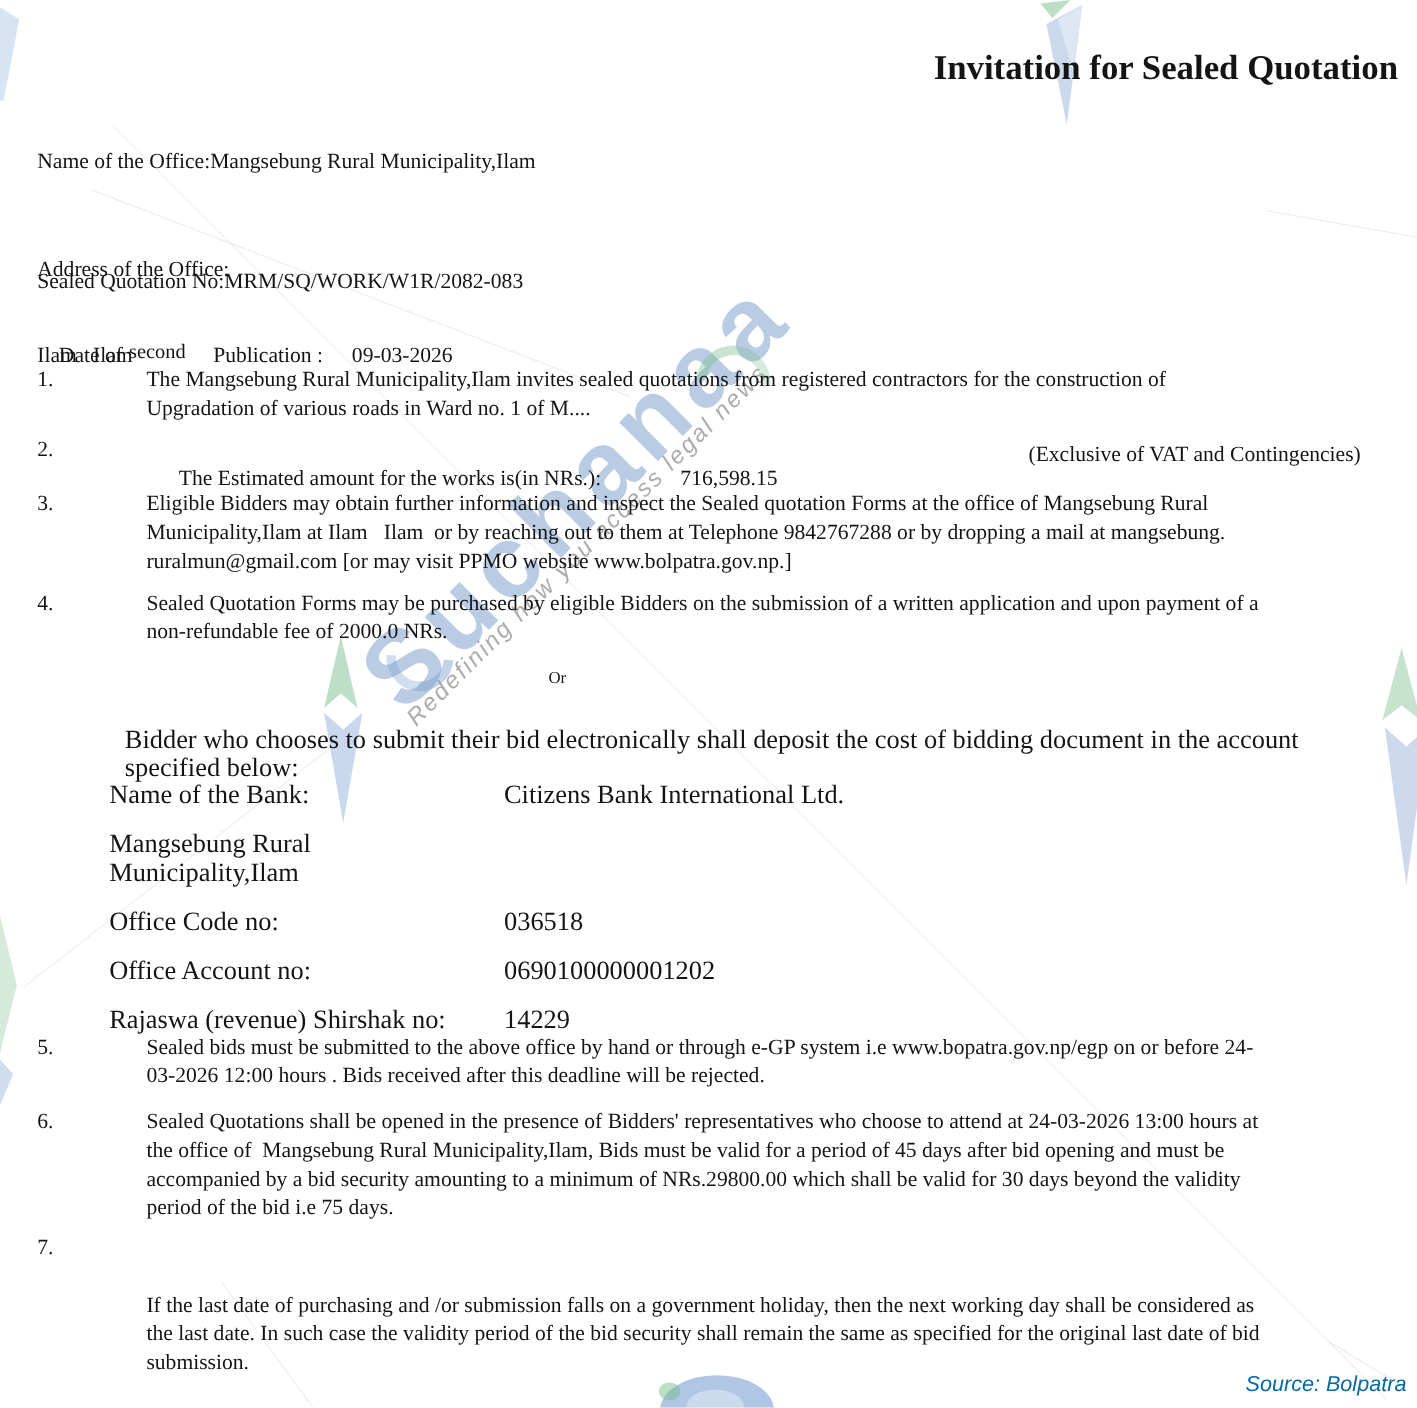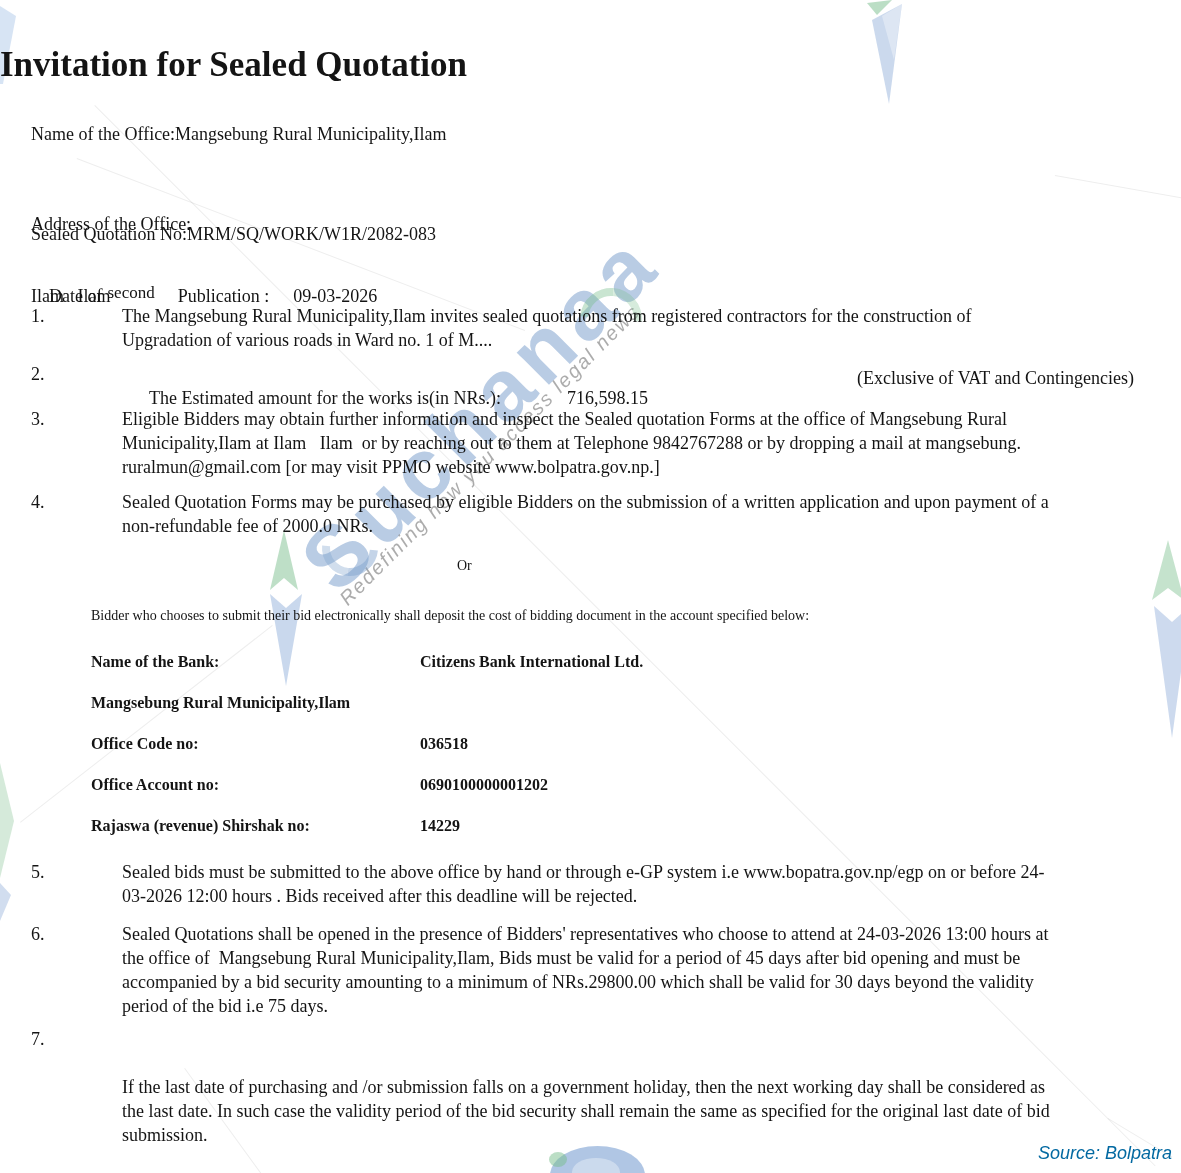--- a/index.html
+++ b/index.html
@@ -41,21 +41,21 @@
   .wm-blob{position:absolute;left:550px;top:1146px;width:95px;height:58px;border-radius:50%;
     background:rgba(112,152,205,0.55);}
   .wm-blob-green{position:absolute;left:549px;top:1152px;width:18px;height:15px;border-radius:50%;
     background:rgba(120,190,140,0.5);}
   .wm-blob-light{position:absolute;left:572px;top:1158px;width:48px;height:28px;border-radius:50%;
     background:rgba(255,255,255,0.35);}
 
   
   .doc-title{
     position:absolute;top:22px;left:0;right:16px;
-    text-align:left;font-size:35px;font-weight:bold;
+    text-align:right;font-size:29px;font-weight:bold;
   }
   .line{position:absolute;left:31px;font-size:18px;line-height:24px;white-space:pre-wrap;}
   .meta-office{top:122px;}
   .meta-address{top:164px;}
   .meta-quotno{top:222px;}
   .meta-date{top:260px;}
   .meta-date .raised{position:relative;top:-4px;font-size:17px;margin-left:5px;}
   .meta-date .pub{margin-left:23px;}
   .meta-date .dateval{margin-left:24px;}
 
@@ -70,23 +70,23 @@
   .clause-2{top:362px;}
   .clause-3{top:407px;}
   .clause-4{top:490px;}
   .clause-5{top:860px;}
   .clause-6{top:922px;}
   .clause-7{top:1027px;}
   .amount{margin-left:66px;}
   .side-note{position:absolute;right:16px;top:4px;white-space:nowrap;}
 
   .or-sep{position:absolute;left:457px;top:554px;font-size:14px;line-height:24px;}
-  .ebid-line{position:absolute;left:91px;top:604px;width:1060px;font-size:14px;line-height:24px;white-space:pre-wrap;}
-
-  .bank{position:absolute;left:91px;top:650px;width:1059px;font-size:16px;line-height:24px;font-weight:bold;}
+  .ebid-line{position:absolute;left:104px;top:604px;width:1060px;font-size:22px;line-height:24px;white-space:pre-wrap;}
+
+  .bank{position:absolute;left:91px;top:650px;width:1059px;font-size:22px;line-height:24px;}
   .bank-row{display:grid;grid-template-columns:329px 1fr;margin-bottom:17px;}
   .bank-row .val{white-space:pre-wrap;}
 
   .source-note{
     position:absolute;right:9px;top:1143px;
     font-family:"Liberation Sans","DejaVu Sans",sans-serif;
     font-style:italic;font-size:18px;color:#0369a1;
   }
 </style>
 </head>

